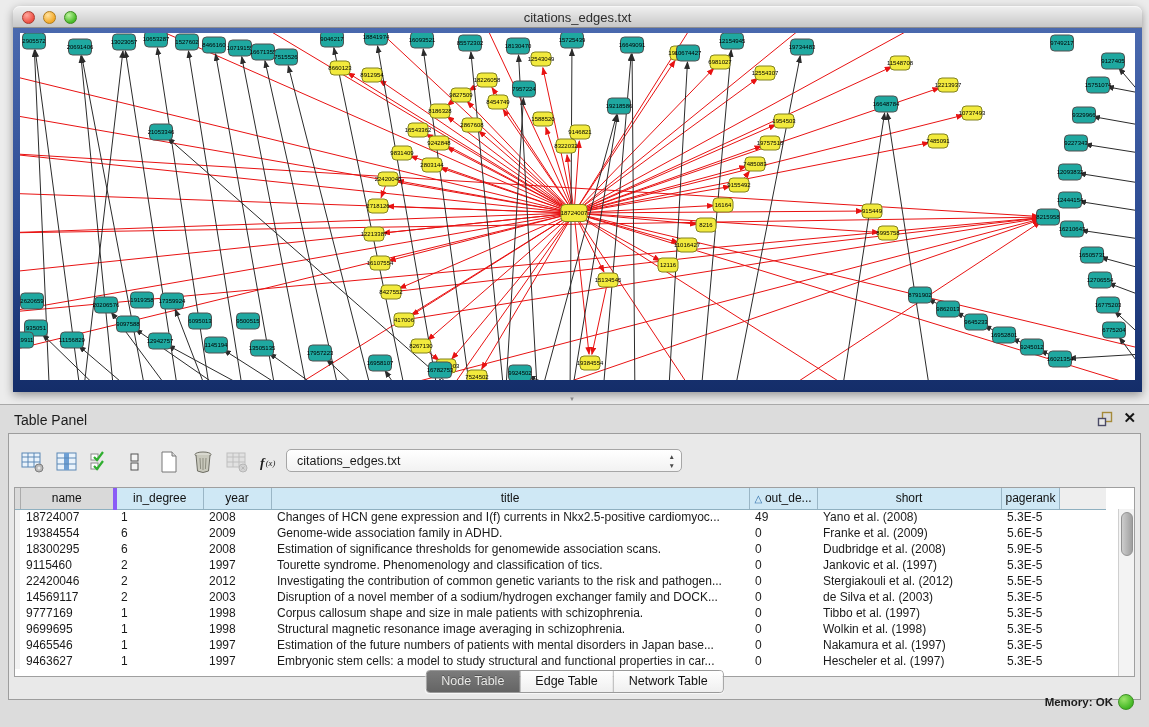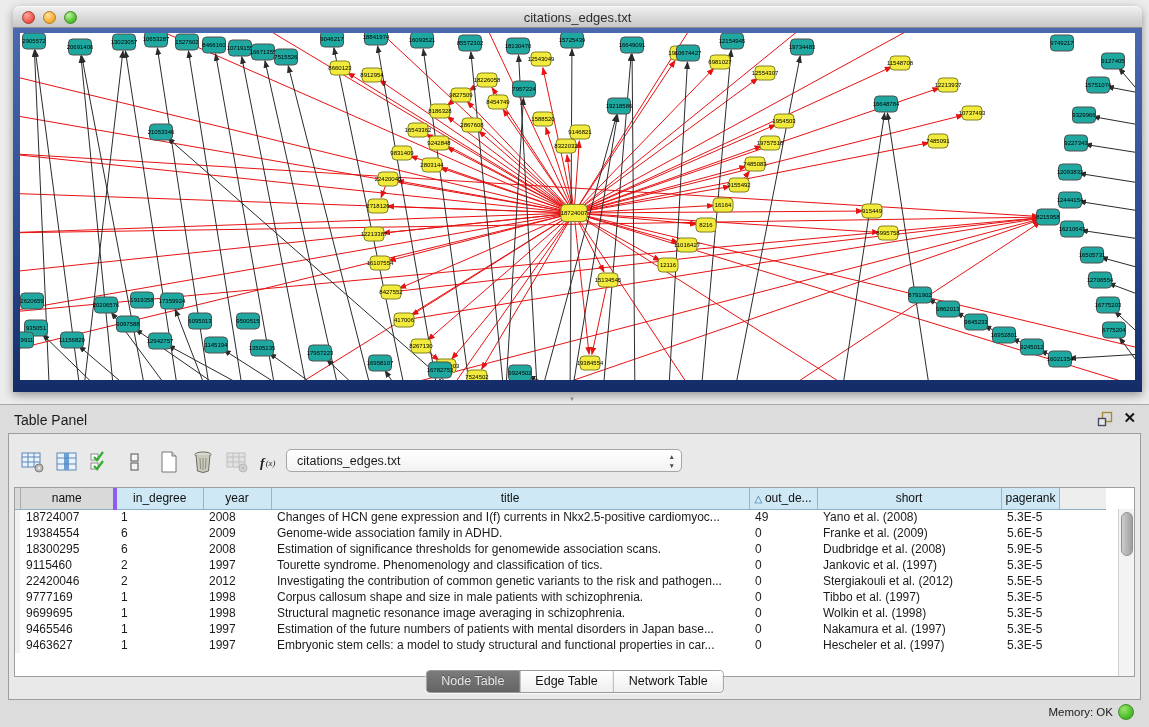--- a/index.html
+++ b/index.html
@@ -51,21 +51,21 @@
   #vscroll{position:absolute;right:0;top:21px;bottom:0;width:15px;background:#f3f3f3;border-left:1px solid #cfcfcf;}
   #vthumb{position:absolute;left:2px;top:3px;width:10px;height:42px;border-radius:6px;background:linear-gradient(90deg,#cdcdcd,#9f9f9f);border:1px solid #929292;}
 
   
   #tabs{position:absolute;left:50%;transform:translateX(-50%);bottom:6px;display:flex;border:1px solid #9a9a9a;border-radius:4px;overflow:hidden;box-shadow:0 1px 1px rgba(255,255,255,.7);}
   .seg{padding:3px 15px 4px 15px;font-size:12.5px;background:linear-gradient(#ffffff,#efefef);color:#111;border-right:1px solid #b0b0b0;cursor:pointer;}
   .seg:last-child{border-right:none;text-align:right;}
   .seg.sel{background:linear-gradient(#7b7b7b,#646464);color:#e9e9e7;text-shadow:0 -1px 0 rgba(0,0,0,.3);}
 
   
-  #statusbar{position:absolute;right:0;bottom:2px;height:36px;left:0;}
+  #statusbar{position:absolute;right:0;bottom:12px;height:36px;left:0;font-weight:bold;}
   #statusbar .mem{position:absolute;right:36px;bottom:7px;font-size:11.5px;color:#1b1b1b;}
   #statusdot{position:absolute;right:15px;bottom:5px;width:14px;height:14px;border-radius:50%;background:radial-gradient(circle at 35% 30%,#9be56a,#3db520 75%);border:1px solid #3e8f26;}
 </style>
 </head>
 <body>
 
 <div id="app">
 
   <div id="net-window">
     <div id="titlebar">
@@ -808,20 +808,31 @@
                 <td>2</td>
                 <td>2012</td>
                 <td>Investigating the contribution of common genetic variants to the risk and pathogen...</td>
                 <td>0</td>
                 <td>Stergiakouli et al. (2012)</td>
                 <td>5.5E-5</td>
                 <td></td>
               </tr>
               <tr>
                 <td class="rowhdr"></td>
+                <td>14569117</td>
+                <td>2</td>
+                <td>2003</td>
+                <td>Disruption of a novel member of a sodium/hydrogen exchanger family and DOCK...</td>
+                <td>0</td>
+                <td>de Silva et al. (2003)</td>
+                <td>5.3E-5</td>
+                <td></td>
+              </tr>
+              <tr>
+                <td class="rowhdr"></td>
                 <td>9777169</td>
                 <td>1</td>
                 <td>1998</td>
                 <td>Corpus callosum shape and size in male patients with schizophrenia.</td>
                 <td>0</td>
                 <td>Tibbo et al. (1997)</td>
                 <td>5.3E-5</td>
                 <td></td>
               </tr>
               <tr>

